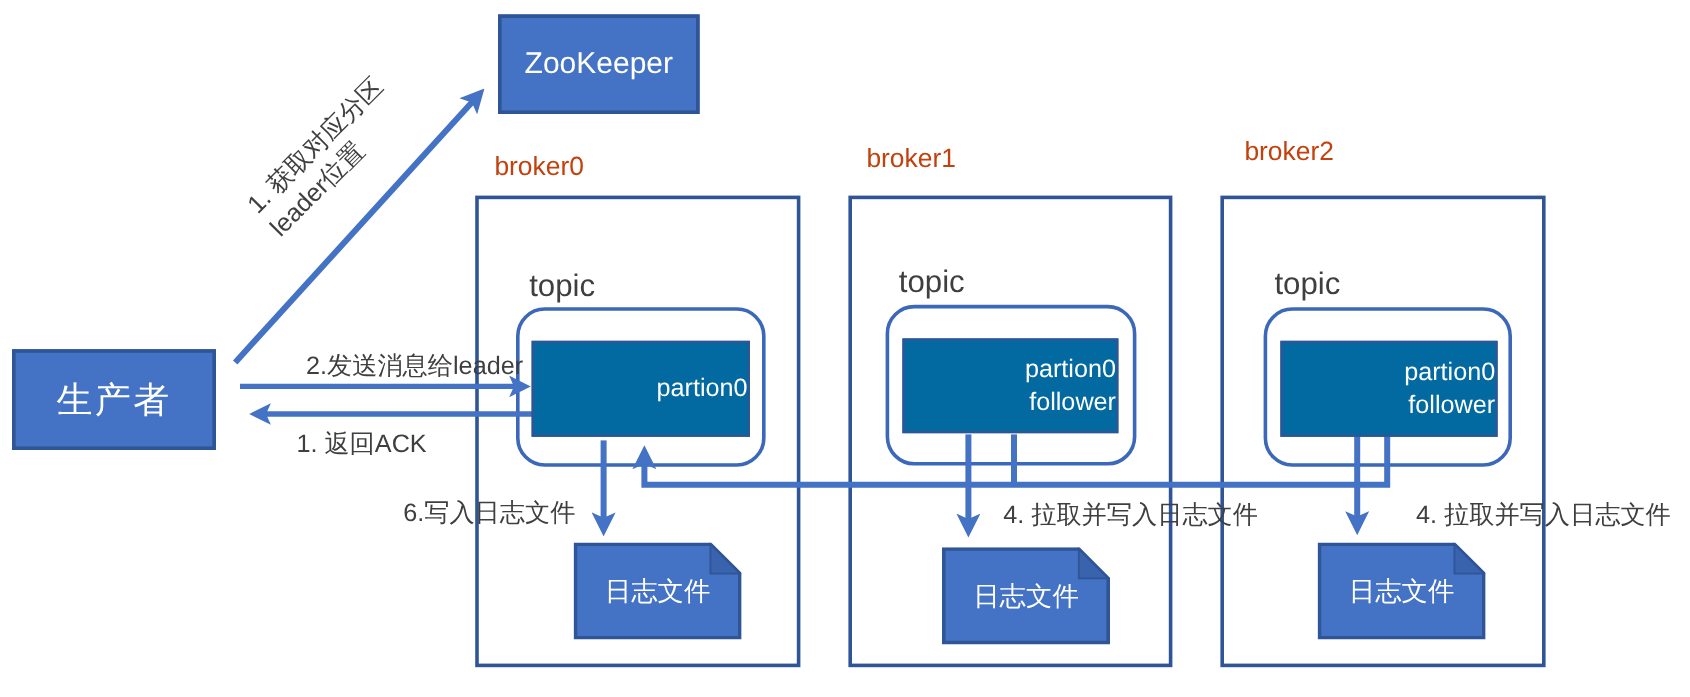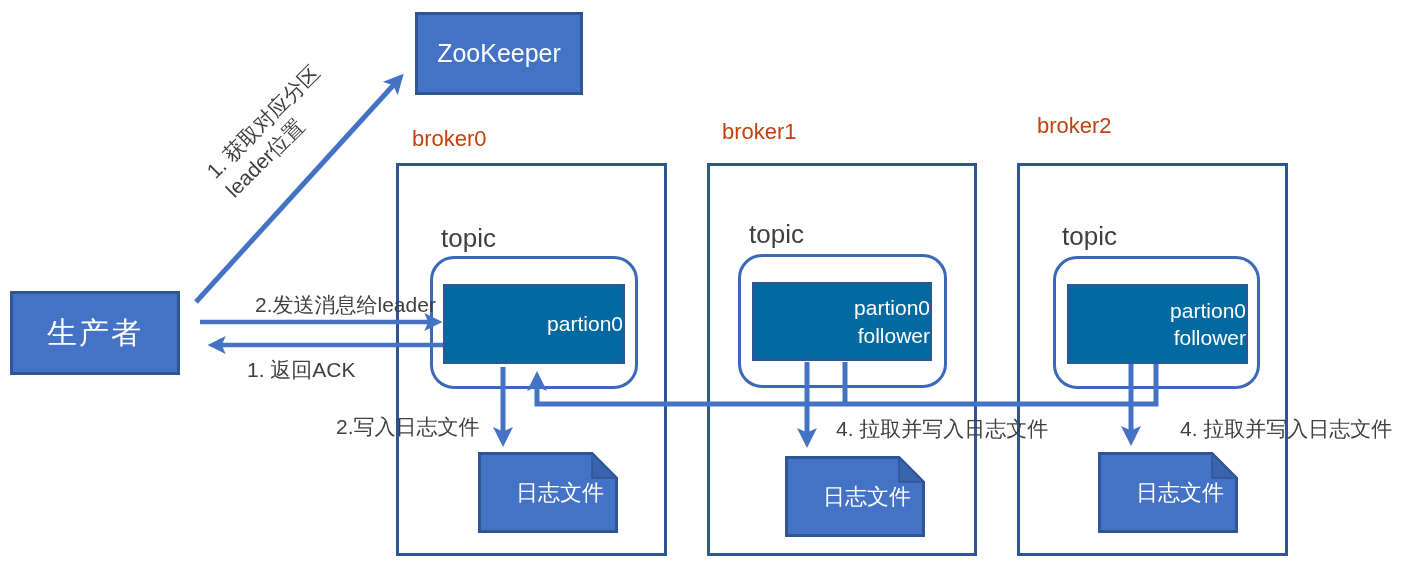--- a/index.html
+++ b/index.html
@@ -36,21 +36,21 @@
     display:flex; flex-direction:column; justify-content:center;
   }
   .p0 { left:443px;  top:284px; width:182px; height:80px; }
   .p1 { left:752px;  top:282px; width:180px; height:79px; }
   .p2 { left:1067px; top:284px; width:181px; height:80px; }
 
   .logfile { position:absolute; width:140px; height:81px; }
   .lf0 { left:478px;  top:452px; }  .lf1 { left:785px; top:456px; }  .lf2 { left:1098px; top:452px; }
   .logfile svg { position:absolute; left:0; top:0; }
   .logfile .lf-text {
-    position:absolute; left:12px; top:0; width:100%; height:100%;
+    position:absolute; left:0; top:0; width:100%; height:100%;
     display:flex; align-items:center; justify-content:center; color:#ffffff; font-size:22px;
   }
 
   .steplabel { position:absolute; font-size:21px; color:#3F3F3F; white-space:nowrap; }
   .s2  { left:231px;  top:291px;margin-left:24px; }
   .s5  { left:247px;  top:356px; }
   .s3  { left:336px;  top:413px; }
   .s4a { left:836px;  top:415px; }
   .s4b { left:1180px; top:415px; }
   .s1  { left:198px; top:104px; transform:rotate(-45deg); transform-origin:center; line-height:1.3; }
@@ -133,17 +133,17 @@
     </svg>
     <div class="lf-text">日志文件</div>
   </div>
 
   <div class="steplabel s1">
     <div>1. 获取对应分区</div>
     <div>leader位置</div>
   </div>
   <div class="steplabel s2">2.发送消息给leader</div>
   <div class="steplabel s5">1. 返回ACK</div>
-  <div class="steplabel s3">2.写入日志文件</div>
+  <div class="steplabel s3">6.写入日志文件</div>
   <div class="steplabel s4a">4. 拉取并写入日志文件</div>
   <div class="steplabel s4b">4. 拉取并写入日志文件</div>
 
 </div>
 
 </body></html>

